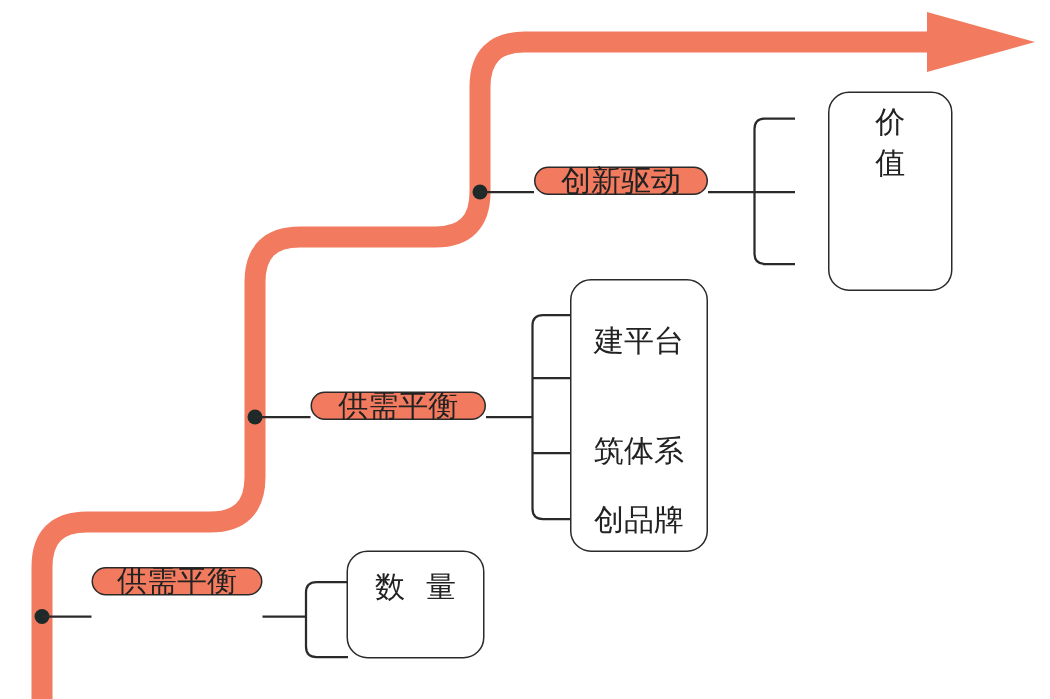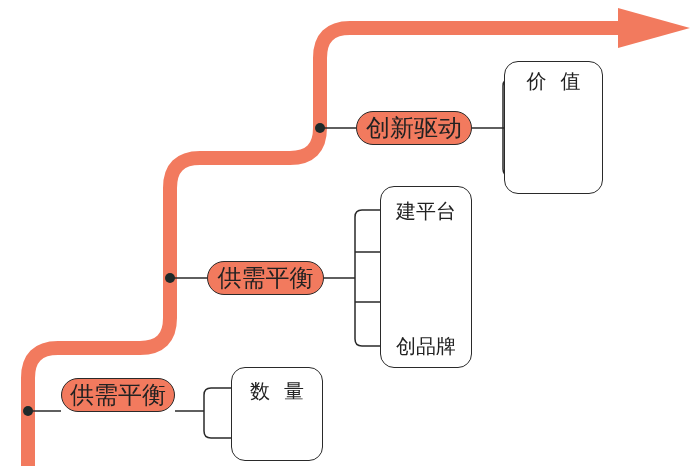--- a/index.html
+++ b/index.html
@@ -1,21 +1,21 @@
 <!DOCTYPE html>
 <html><head>
 <meta charset="utf-8">
 <style>
   html, body { margin: 0; padding: 0; background: #ffffff; }
   body { width: 700px; height: 466px; position: relative; overflow: hidden;
          font-family: "DejaVu Serif", "Liberation Serif", serif; }
   #stage { position: absolute; left: 0; top: 0; width: 700px; height: 466px; }
-  .pill { position: absolute; height: 34px; border: 1.5px solid #2a2a2a; border-radius: 17px;
+  .pill { position: absolute; height: 19px; border: 1.5px solid #2a2a2a; border-radius: 17px;
           background: #f27a5e; box-sizing: border-box; display: flex; align-items: center;
-          justify-content: center; font-size: 24px; color: #222; letter-spacing: 0px; }
+          justify-content: center; font-size: 20px; color: #222; letter-spacing: 0px; }
   .box { position: absolute; border: 1.5px solid #2a2a2a; border-radius: 14px; background: #fff;
          box-sizing: border-box; }
   .box .item { position: absolute; left: 0; right: 0; text-align: center; font-size: 20px; color: #222; }
   .spaced { letter-spacing: 14px; padding-left: 14px; }
 </style>
 </head>
 <body>
 
 <svg id="stage" viewBox="0 0 700 466" xmlns="http://www.w3.org/2000/svg">
   <path d="M28 466 L28 378 Q28 348 58 348 L140 348 Q170 348 170 318 L170 188 Q170 158 200 158 L290 158 Q320 158 320 128 L320 58 Q320 28 350 28 L625 28" fill="none" stroke="#f27a5e" stroke-width="14" stroke-linejoin="round"></path>
@@ -31,26 +31,27 @@
   <line x1="324" y1="278" x2="355" y2="278" stroke="#2a2a2a" stroke-width="1.5"></line>
   <path d="M381 210 L362 210 Q355 210 355 217 L355 339 Q355 346 362 346 L381 346 M355 252 L381 252 M355 302 L381 302" fill="none" stroke="#2a2a2a" stroke-width="1.5"></path>
 
   <circle cx="28" cy="411" r="5" fill="#1e2a2a"></circle>
   <line x1="28" y1="411" x2="61" y2="411" stroke="#2a2a2a" stroke-width="1.5"></line>
   <line x1="175" y1="411" x2="204" y2="411" stroke="#2a2a2a" stroke-width="1.5"></line>
   <path d="M232 388 L211 388 Q204 388 204 395 L204 431 Q204 438 211 438 L232 438" fill="none" stroke="#2a2a2a" stroke-width="1.5"></path>
 </svg>
 
 <div class="pill" style="left:61px; top:378px; width:114px;">供需平衡</div>
-<div class="box" style="left:231px; top:367px; width:92px; height:94px;">
+<div class="box" style="left:231px; top:367px; width:92px; height:72px;">
   <div class="item spaced" style="top:10px;">数量</div>
 </div>
 
 <div class="pill" style="left:207px; top:261px; width:117px;">供需平衡</div>
 <div class="box" style="left:380px; top:186px; width:92px; height:182px;">
-  <div class="item" style="top:11px;">建平台</div>
+  <div class="item" style="top:27px;">建平台</div>
+  <div class="item" style="top:100px;">筑体系</div>
   <div class="item" style="top:146px;">创品牌</div>
 </div>
 
 <div class="pill" style="left:356px; top:111px; width:116px;">创新驱动</div>
-<div class="box" style="left:504px; top:61px; width:99px; height:133px;">
+<div class="box" style="left:552px; top:61px; width:83px; height:133px;">
   <div class="item spaced" style="top:6px;">价值</div>
 </div>
 
 </body></html>

